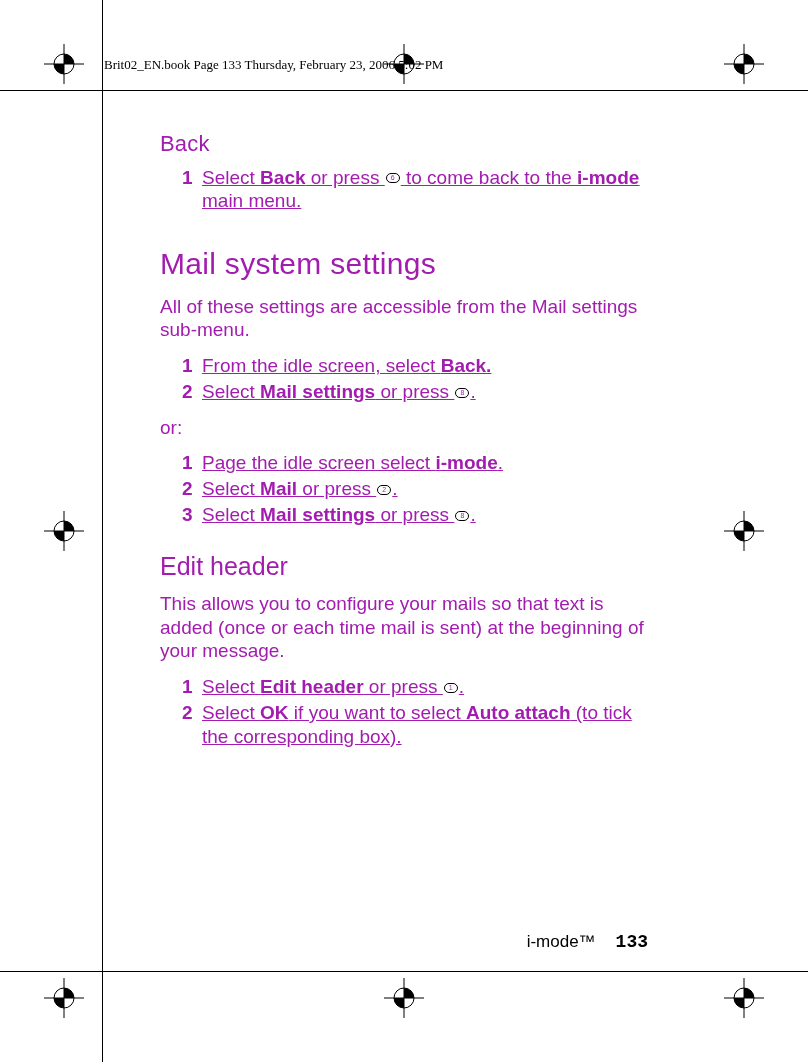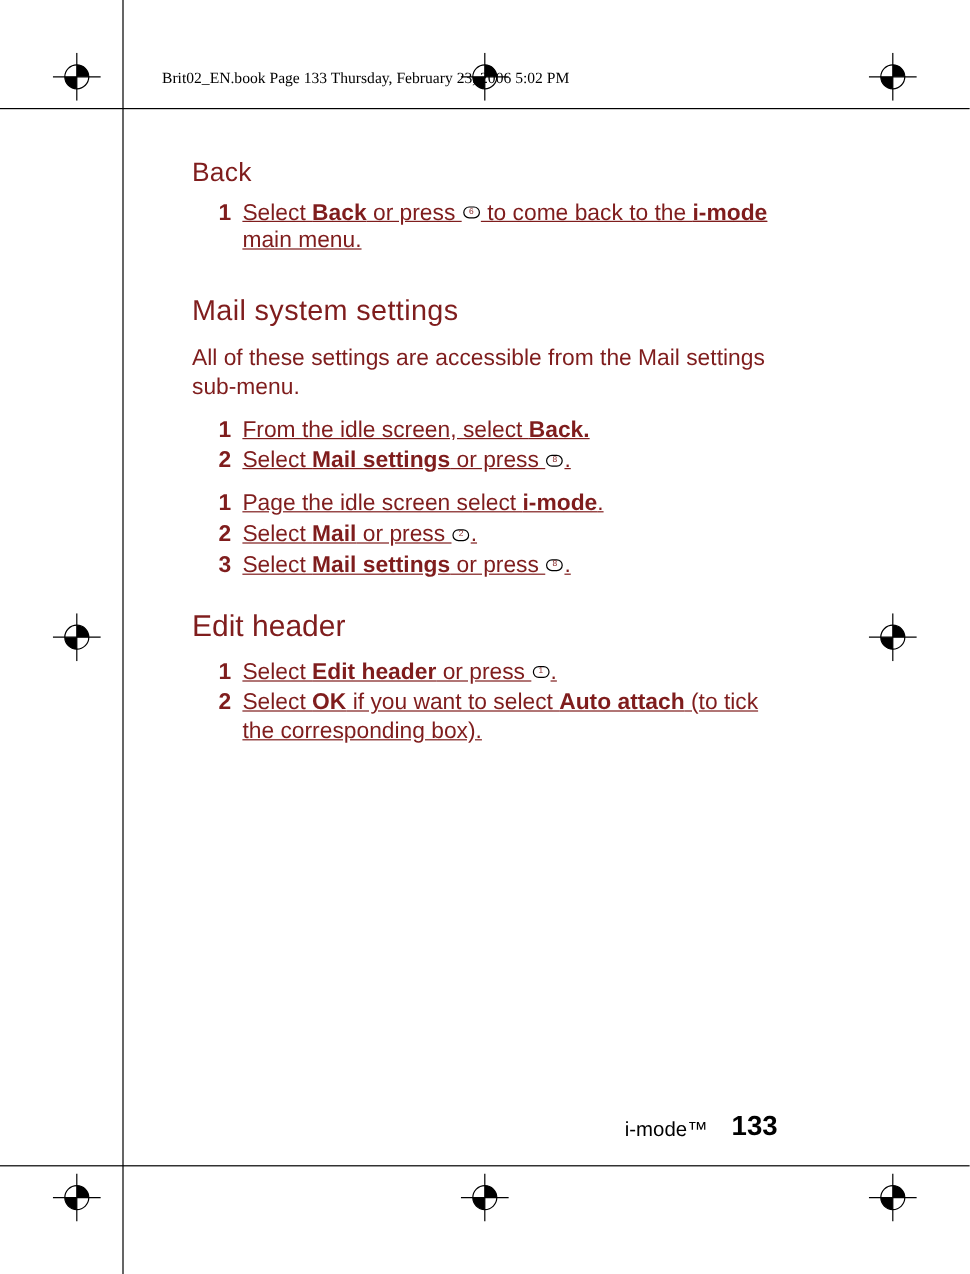--- a/index.html
+++ b/index.html
@@ -44,42 +44,42 @@
     .vline {
       position: absolute;
       top: 0; bottom: 0;
       width: 1px;
       background: #000;
       left: 102px;
     }
     .header-info {
       position: absolute;
       top: 57px;
-      left: 135px;
+      left: 104px;
       font-size: 13px;
       font-family: "Times New Roman", serif;
       text-align: right;
     }
     .content {
       position: absolute;
       top: 130px;
       left: 160px;
       right: 160px;
       font-size: 19px;
       line-height: 1.25;
-      color: #7f1d1d;
+      color: #a21caf;
     }
     .h2 {
       font-size: 22px;
       font-weight: normal;
       margin-bottom: 8px;
       letter-spacing: 0.2px;
     }
     .h1 {
-      font-size: 24px;
+      font-size: 30px;
       font-weight: normal;
       margin-top: 32px;
       margin-bottom: 12px;
       letter-spacing: 0.3px;
     }
     .h3 {
       font-size: 25px;
       font-weight: normal;
       margin-top: 24px;
       margin-bottom: 10px;
@@ -109,24 +109,24 @@
       font-size: 7px;
       text-align: center;
       line-height: 10px;
     }
     .footer {
       position: absolute;
       bottom: 110px;
       right: 160px;
       font-size: 17px;
       display: flex;
-      align-items: flex-end;
+      align-items: flex-start;
       gap: 20px;
     }
-    .footer .pnum { font-weight: bold; font-size: 23px; }
+    .footer .pnum { font-weight: bold; font-size: 18px; font-family: Liberation Mono, monospace; }
   </style>
 </head>
 <body>
 
 <div class="crop-mark cm-tl"><svg viewBox="0 0 40 40">
       <circle cx="20" cy="20" r="10" fill="none" stroke="#000" stroke-width="1"></circle>
       <line x1="20" y1="0" x2="20" y2="40" stroke="#000"></line>
       <line x1="0" y1="20" x2="40" y2="20" stroke="#000"></line>
       <path d="M20 10 A10 10 0 0 1 30 20 L20 20 Z" fill="#000"></path>
       <path d="M20 30 A10 10 0 0 1 10 20 L20 20 Z" fill="#000"></path>
@@ -210,20 +210,21 @@
       </span>
     </div>
     <div class="list-item">
       <span class="list-num">2</span>
       <span class="list-text">
         <span>Select </span><span class="bold">Mail settings</span><span> or press </span><span class="key-icon" data-key="8"></span><span>.</span>
       </span>
     </div>
   </div>
 
+  <div class="para">or:</div>
 
   <div class="list">
     <div class="list-item">
       <span class="list-num">1</span>
       <span class="list-text">
         <span>Page the idle screen select </span><span class="bold">i-mode</span><span>.</span>
       </span>
     </div>
     <div class="list-item">
       <span class="list-num">2</span>
@@ -233,20 +234,21 @@
     </div>
     <div class="list-item">
       <span class="list-num">3</span>
       <span class="list-text">
         <span>Select </span><span class="bold">Mail settings</span><span> or press </span><span class="key-icon" data-key="8"></span><span>.</span>
       </span>
     </div>
   </div>
 
   <div class="h3">Edit header</div>
+  <div class="para">This allows you to configure your mails so that text is added (once or each time mail is sent) at the beginning of your message.</div>
   <div class="list">
     <div class="list-item">
       <span class="list-num">1</span>
       <span class="list-text">
         <span>Select </span><span class="bold">Edit header</span><span> or press </span><span class="key-icon" data-key="1"></span><span>.</span>
       </span>
     </div>
     <div class="list-item">
       <span class="list-num">2</span>
       <span class="list-text">

